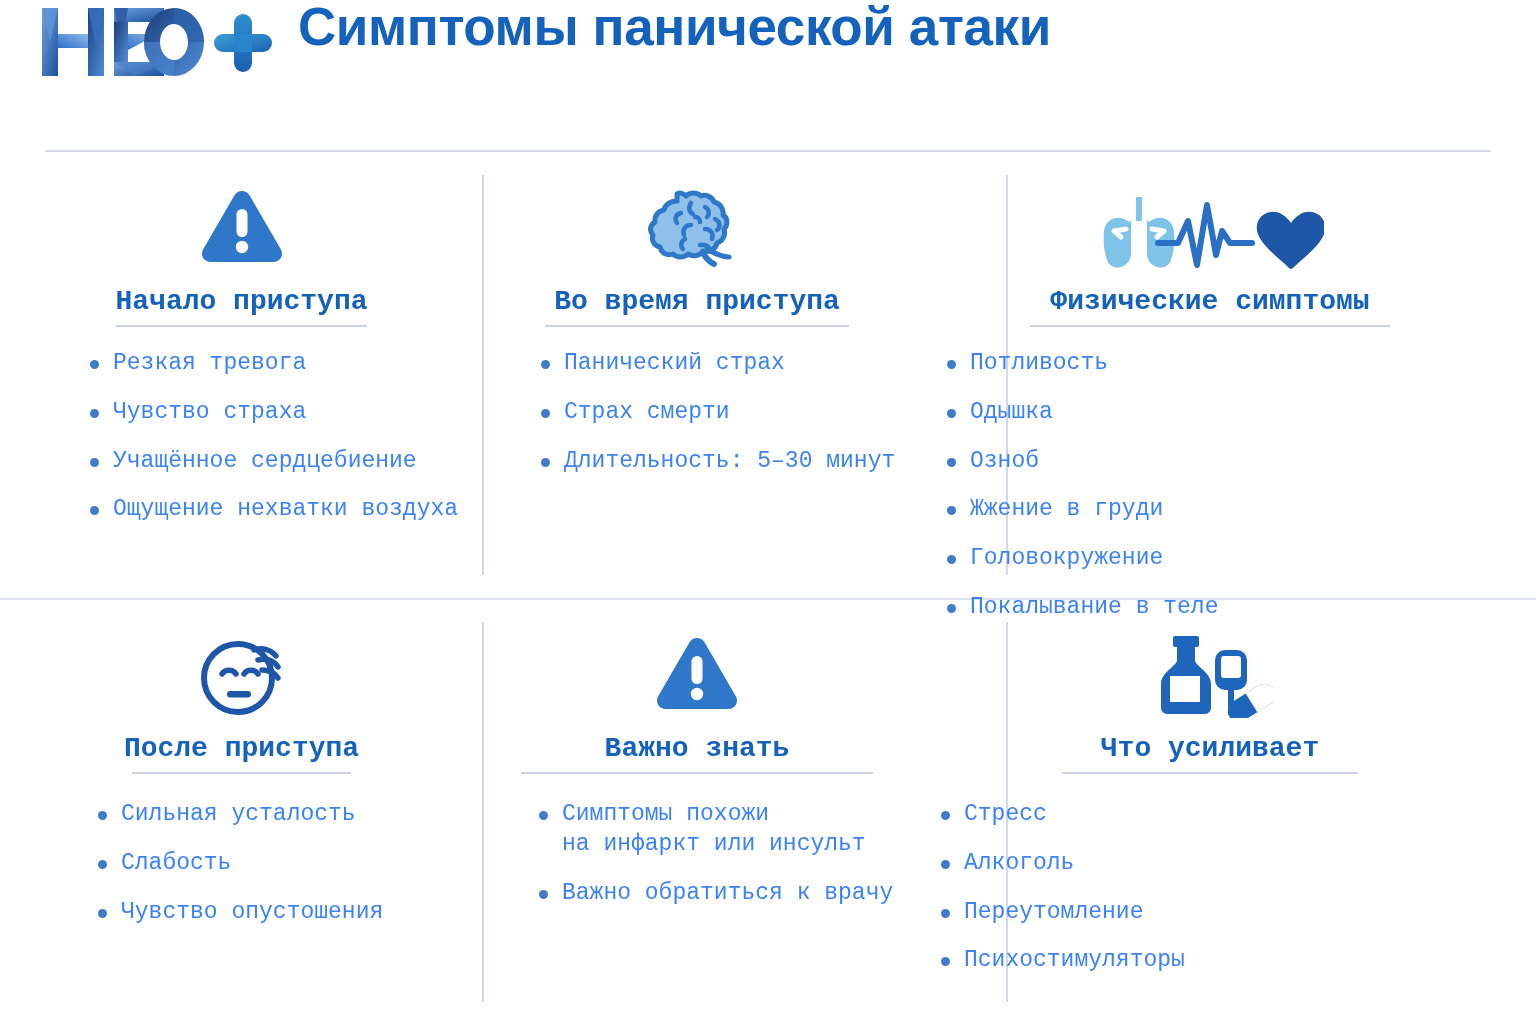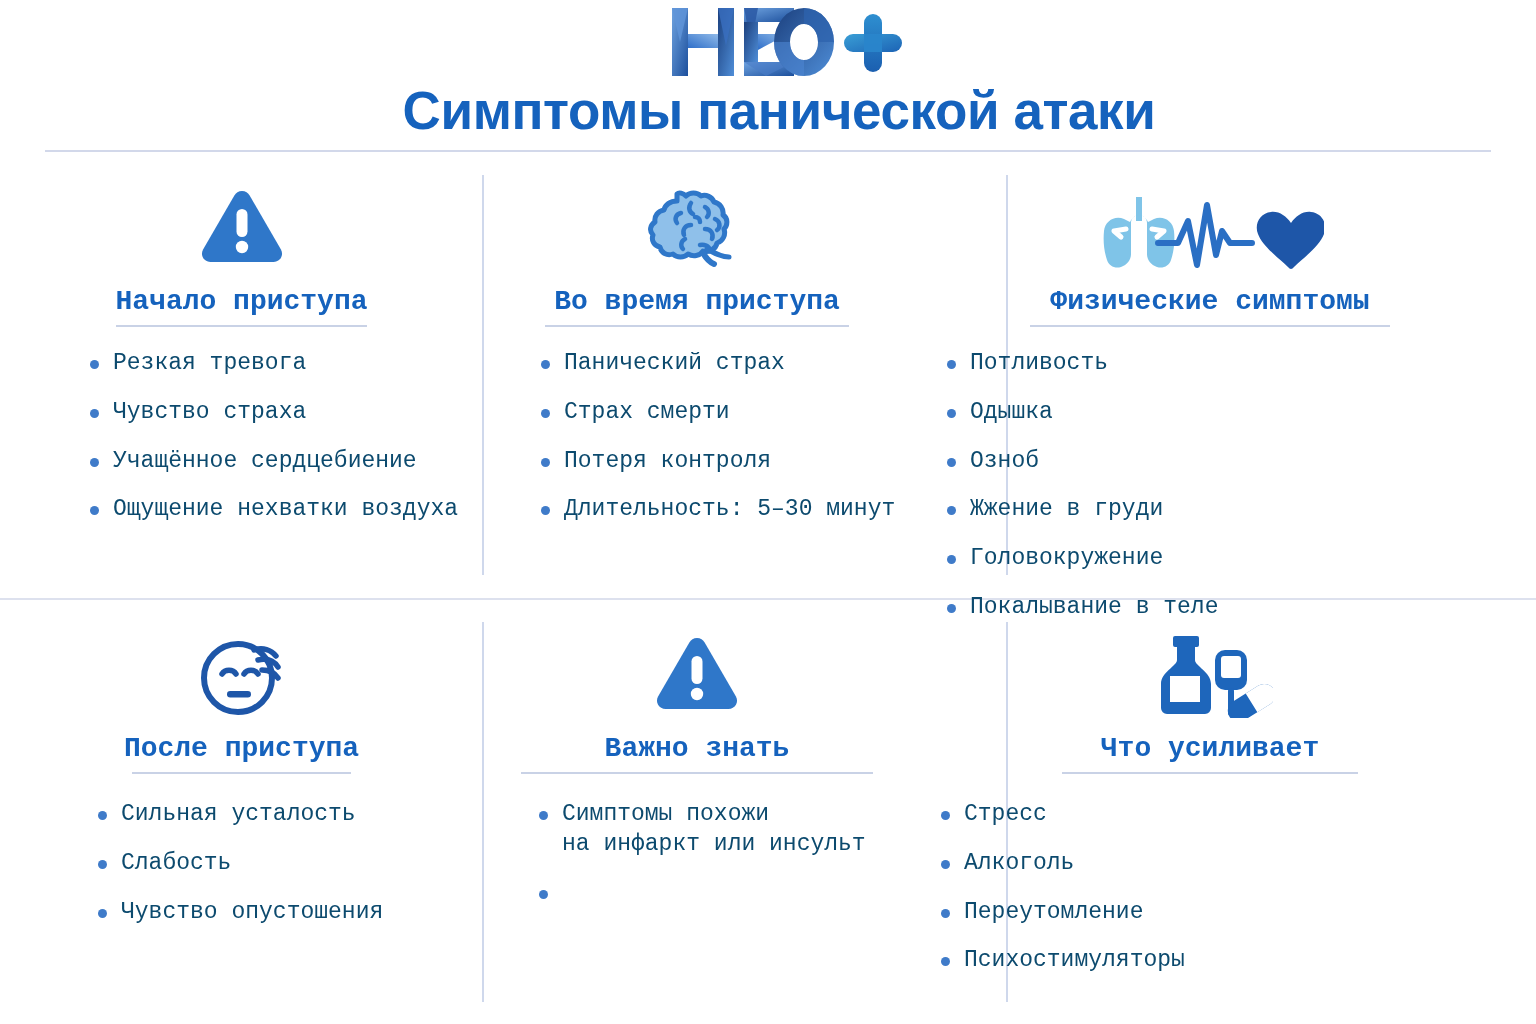--- a/index.html
+++ b/index.html
@@ -16,22 +16,20 @@
     color: #1b3a6b;
   }
 
   
   .header {
     position: absolute;
     left: 0; top: 0;
     width: 1536px;
     height: 116px;
     display: flex;
-    align-items: center;
-    flex-direction: column;
   }
   .logo {
     margin-left: 36px;
     width: 240px;
     height: 84px;
     flex: none;
     display: block;
   }
   .page-title {
     margin-left: 22px;
@@ -127,21 +125,21 @@
   .bullet-list {
     list-style: none;
     margin: 22px 0 0 0;
     padding: 0;
   }
   .bullet-item {
     display: flex;
     align-items: flex-start;
     margin-bottom: 19px;
     font-size: 23px;
-    color: #0c4a6e;
+    color: #3b82f6;
     line-height: 1.3;
   }
   .bullet-dot {
     flex: none;
     width: 9px;
     height: 9px;
     border-radius: 50%;
     background: #3f7bc9;
     margin-top: 11px;
     margin-right: 14px;
@@ -277,24 +275,20 @@
         <li class="bullet-item">
           <span class="bullet-dot"></span>
           <span class="bullet-text">Панический страх</span>
         </li>
         <li class="bullet-item">
           <span class="bullet-dot"></span>
           <span class="bullet-text">Страх смерти</span>
         </li>
         <li class="bullet-item">
           <span class="bullet-dot"></span>
-          <span class="bullet-text">Потеря контроля</span>
-        </li>
-        <li class="bullet-item">
-          <span class="bullet-dot"></span>
           <span class="bullet-text">Длительность: 5–30 минут</span>
         </li>
       </ul>
     </div>
 
     <div class="card card-3">
       <div class="icon-wrap">
         <svg width="228" height="78" viewBox="0 0 228 78">
 
           <path d="M40 4h6v24h-6Z" fill="#7fc4e8"></path>
@@ -384,20 +378,21 @@
       <div class="card-heading">Важно знать</div>
       <div class="heading-rule"></div>
       <ul class="bullet-list">
         <li class="bullet-item">
           <span class="bullet-dot"></span>
           <span class="bullet-text">Симптомы похожи
 на инфаркт или инсульт</span>
         </li>
         <li class="bullet-item">
           <span class="bullet-dot"></span>
+          <span class="bullet-text">Важно обратиться к врачу</span>
         </li>
       </ul>
     </div>
 
     <div class="card card-6">
       <div class="icon-wrap">
         <svg width="126" height="84" viewBox="0 0 126 84">
 
           <rect x="26" y="2" width="26" height="11" rx="2" fill="#1e66bb"></rect>
           <rect x="30" y="13" width="18" height="13" fill="#1e66bb"></rect>

